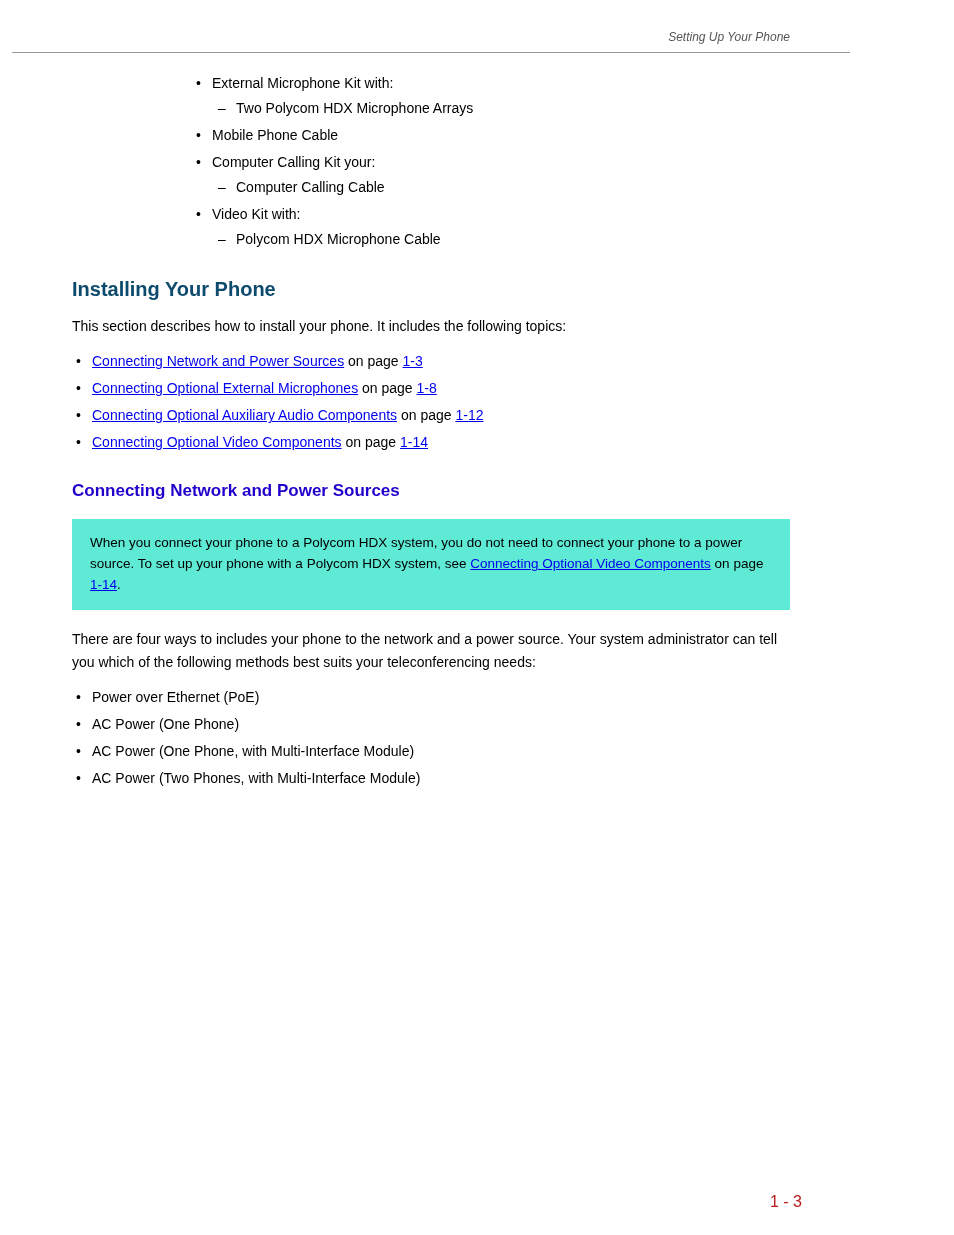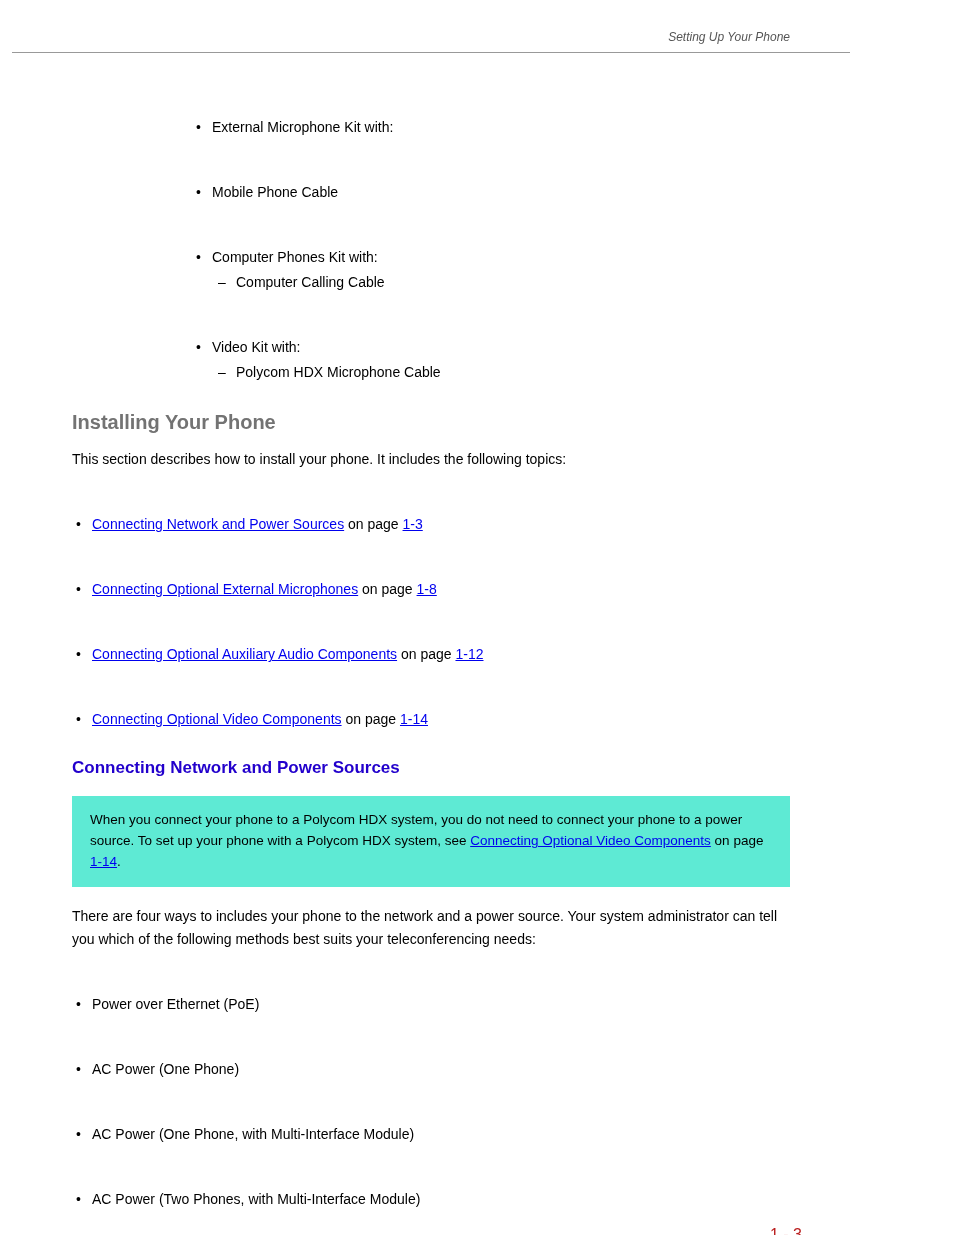--- a/index.html
+++ b/index.html
@@ -48,21 +48,20 @@
       margin: 0;
       padding: 0;
     }
 
     .bullet-list > li {
       position: relative;
       padding-left: 20px;
       margin-bottom: 6px;
       font-size: 14px;
       line-height: 1.5;
-      margin-top: 44px;
     }
 
     .bullet-list > li::before {
       content: "•";
       position: absolute;
       left: 4px;
       top: 0;
     }
 
     .sub-list {
@@ -82,21 +81,21 @@
     .sub-list > li::before {
       content: "–";
       position: absolute;
       left: 6px;
       top: 0;
     }
 
     .section-heading {
       font-size: 20px;
       font-weight: bold;
-      color: #737373;
+      color: #0c4a6e;
       margin: 28px 0 14px 0;
     }
 
     .subsection-heading {
       font-size: 17px;
       font-weight: bold;
       color: #2200cc;
       margin: 28px 0 14px 0;
     }
 
@@ -144,26 +143,31 @@
   <div class="header-area">
     <span class="header-title">Setting Up Your Phone</span>
   </div>
 
   <div class="content-area">
 
     <div class="top-bullet-section">
       <ul class="bullet-list">
         <li>
           <span>External Microphone Kit with:</span>
+          <ul class="sub-list">
+            <li>
+              <span>Two Polycom HDX Microphone Arrays</span>
+            </li>
+          </ul>
         </li>
         <li>
           <span>Mobile Phone Cable</span>
         </li>
         <li>
-          <span>Computer Phones Kit with:</span>
+          <span>Computer Calling Kit your:</span>
           <ul class="sub-list">
             <li>
               <span>Computer Calling Cable</span>
             </li>
           </ul>
         </li>
         <li>
           <span>Video Kit with:</span>
           <ul class="sub-list">
             <li>

